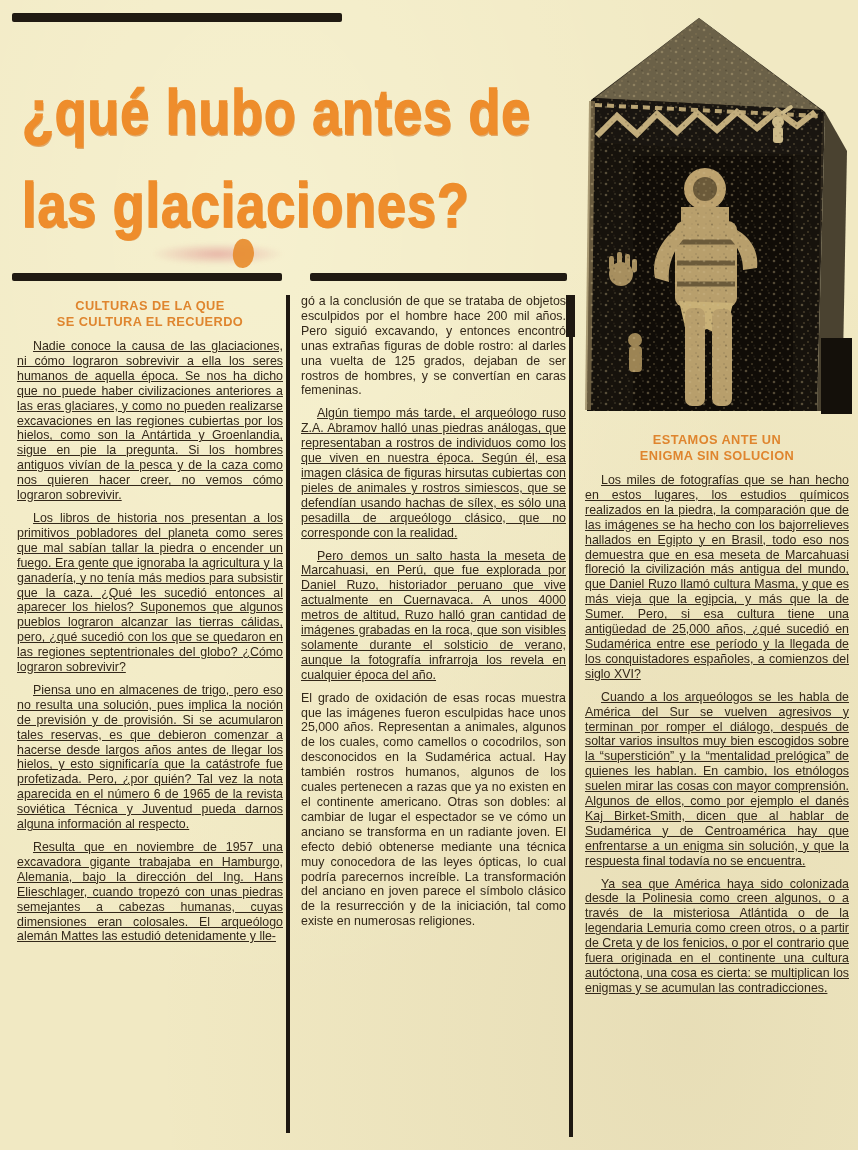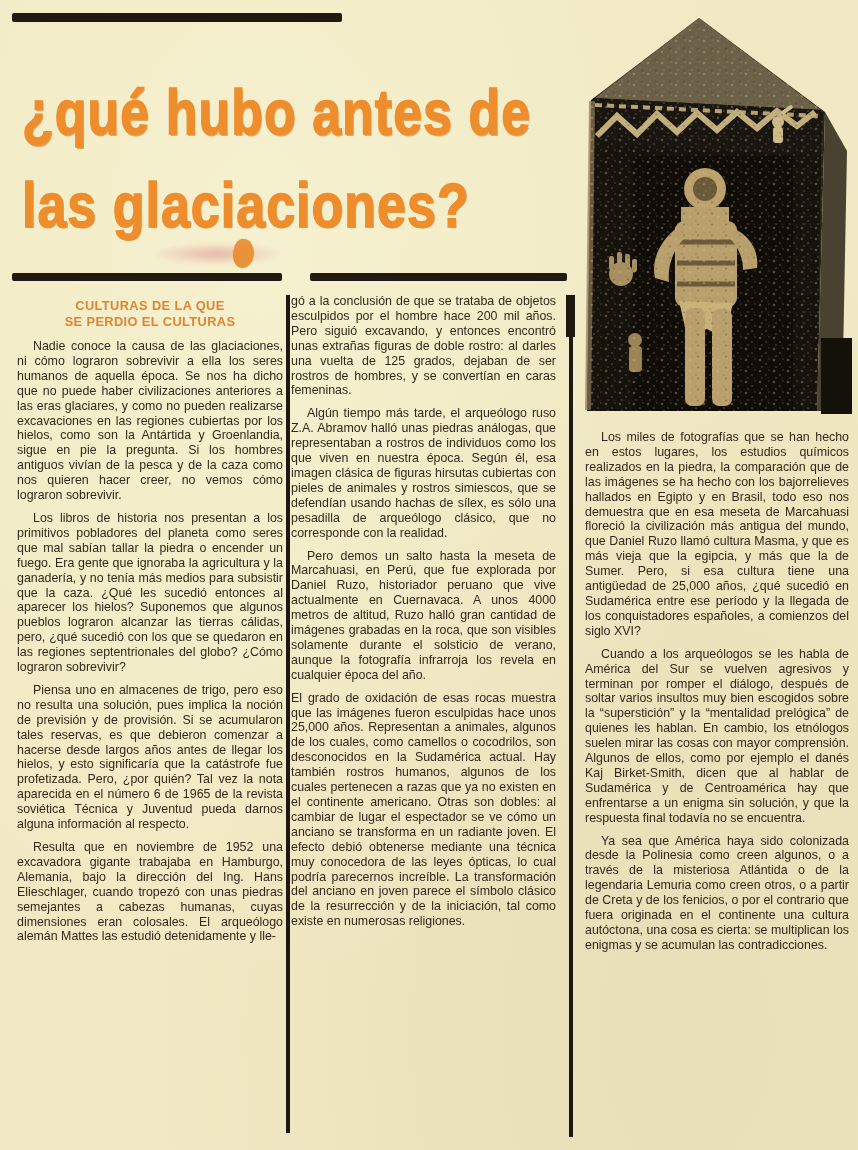--- a/index.html
+++ b/index.html
@@ -28,24 +28,24 @@
   .hrule{position:absolute;top:273px;height:8px;background:#201a12;border-radius:2px;}
   .hrule.left{left:12px;width:270px;}
   .hrule.right{left:310px;width:257px;}
   .vrule{position:absolute;width:4px;background:#1e1811;}
   .vrule.one{left:286px;top:295px;height:838px;}
   .vrule.two{left:569px;top:295px;height:842px;}
   .vrule-blob{position:absolute;left:566px;top:295px;width:9px;height:42px;background:#1e1811;}
   .photo{position:absolute;left:575px;top:6px;width:277px;height:408px;}
   .col{position:absolute;color:#33281a;text-align:justify;font-size:12.4px;line-height:14.9px;}
   .col.c1{left:17px;top:296px;width:266px;}
-  .col.c2{left:291px;top:294px;width:265px;}
+  .col.c2{left:301px;top:294px;width:265px;}
   .col.c3{left:585px;top:430px;width:264px;}
   .col p{margin:0 0 8px 0;}
-  .col p.ind{text-indent:16px;}
+  .col p.ind{text-indent:16px;text-decoration:underline;}
   .head{
     color:#df852e;font-weight:bold;font-size:12.8px;line-height:15.5px;
     text-align:center;white-space:pre-line;letter-spacing:.4px;
     margin:14px 0 10px 0;
   }
   .head.first{margin-top:2px;}
 </style>
 </head>
 <body>
 
@@ -130,33 +130,35 @@
       <path d="M250,106 L272,145 L267,405 L242,405 Z" fill="#4a4230"></path>
 
       <rect x="246" y="332" width="31" height="76" fill="#14100a"></rect>
 
       <rect x="0" y="0" width="277" height="408" fill="url(#speck)" opacity="0.45" clip-path="url(#steleClip)"></rect>
     </svg>
   </div>
 
   <div class="col c1">
     <div class="head first">CULTURAS DE LA QUE
-SE PERDIO EL CULTURAS</div>
+SE CULTURA EL RECUERDO</div>
     <p class="ind">Nadie conoce la causa de las glaciaciones, ni cómo lograron sobrevivir a ella los seres humanos de aquella época. Se nos ha dicho que no puede haber civilizaciones anteriores a las eras glaciares, y como no pueden realizarse excavaciones en las regiones cubiertas por los hielos, como son la Antártida y Groenlandia, sigue en pie la pregunta. Si los hombres antiguos vivían de la pesca y de la caza como nos quieren hacer creer, no vemos cómo lograron sobrevivir.</p>
     <p class="ind">Los libros de historia nos presentan a los primitivos pobladores del planeta como seres que mal sabían tallar la piedra o encender un fuego. Era gente que ignoraba la agricultura y la ganadería, y no tenía más medios para subsistir que la caza. ¿Qué les sucedió entonces al aparecer los hielos? Suponemos que algunos pueblos lograron alcanzar las tierras cálidas, pero, ¿qué sucedió con los que se quedaron en las regiones septentrionales del globo? ¿Cómo lograron sobrevivir?</p>
     <p class="ind">Piensa uno en almacenes de trigo, pero eso no resulta una solución, pues implica la noción de previsión y de provisión. Si se acumularon tales reservas, es que debieron comenzar a hacerse desde largos años antes de llegar los hielos, y esto significaría que la catástrofe fue profetizada. Pero, ¿por quién? Tal vez la nota aparecida en el número 6 de 1965 de la revista soviética Técnica y Juventud pueda darnos alguna información al respecto.</p>
-    <p class="ind">Resulta que en noviembre de 1952 una excavadora gigante trabajaba en Hamburgo, Alemania, bajo la dirección del Ing. Hans Elieschlager, cuando tropezó con unas piedras semejantes a cabezas humanas, cuyas dimensiones eran colosales. El arqueólogo alemán Mattes las estudió detenidamente y lle-</p>
+    <p class="ind">Resulta que en noviembre de 1957 una excavadora gigante trabajaba en Hamburgo, Alemania, bajo la dirección del Ing. Hans Elieschlager, cuando tropezó con unas piedras semejantes a cabezas humanas, cuyas dimensiones eran colosales. El arqueólogo alemán Mattes las estudió detenidamente y lle-</p>
   </div>
 
   <div class="col c2">
     <p>gó a la conclusión de que se trataba de objetos esculpidos por el hombre hace 200 mil años. Pero siguió excavando, y entonces encontró unas extrañas figuras de doble rostro: al darles una vuelta de 125 grados, dejaban de ser rostros de hombres, y se convertían en caras femeninas.</p>
     <p class="ind">Algún tiempo más tarde, el arqueólogo ruso Z.A. Abramov halló unas piedras análogas, que representaban a rostros de individuos como los que viven en nuestra época. Según él, esa imagen clásica de figuras hirsutas cubiertas con pieles de animales y rostros simiescos, que se defendían usando hachas de sílex, es sólo una pesadilla de arqueólogo clásico, que no corresponde con la realidad.</p>
     <p class="ind">Pero demos un salto hasta la meseta de Marcahuasi, en Perú, que fue explorada por Daniel Ruzo, historiador peruano que vive actualmente en Cuernavaca. A unos 4000 metros de altitud, Ruzo halló gran cantidad de imágenes grabadas en la roca, que son visibles solamente durante el solsticio de verano, aunque la fotografía infrarroja los revela en cualquier época del año.</p>
     <p>El grado de oxidación de esas rocas muestra que las imágenes fueron esculpidas hace unos 25,000 años. Representan a animales, algunos de los cuales, como camellos o cocodrilos, son desconocidos en la Sudamérica actual. Hay también rostros humanos, algunos de los cuales pertenecen a razas que ya no existen en el continente americano. Otras son dobles: al cambiar de lugar el espectador se ve cómo un anciano se transforma en un radiante joven. El efecto debió obtenerse mediante una técnica muy conocedora de las leyes ópticas, lo cual podría parecernos increíble. La transformación del anciano en joven parece el símbolo clásico de la resurrección y de la iniciación, tal como existe en numerosas religiones.</p>
   </div>
 
   <div class="col c3">
+    <div class="head first">ESTAMOS ANTE UN
+ENIGMA SIN SOLUCION</div>
     <p class="ind">Los miles de fotografías que se han hecho en estos lugares, los estudios químicos realizados en la piedra, la comparación que de las imágenes se ha hecho con los bajorrelieves hallados en Egipto y en Brasil, todo eso nos demuestra que en esa meseta de Marcahuasi floreció la civilización más antigua del mundo, que Daniel Ruzo llamó cultura Masma, y que es más vieja que la egipcia, y más que la de Sumer. Pero, si esa cultura tiene una antigüedad de 25,000 años, ¿qué sucedió en Sudamérica entre ese período y la llegada de los conquistadores españoles, a comienzos del siglo XVI?</p>
     <p class="ind">Cuando a los arqueólogos se les habla de América del Sur se vuelven agresivos y terminan por romper el diálogo, después de soltar varios insultos muy bien escogidos sobre la “superstición” y la “mentalidad prelógica” de quienes les hablan. En cambio, los etnólogos suelen mirar las cosas con mayor comprensión. Algunos de ellos, como por ejemplo el danés Kaj Birket-Smith, dicen que al hablar de Sudamérica y de Centroamérica hay que enfrentarse a un enigma sin solución, y que la respuesta final todavía no se encuentra.</p>
     <p class="ind">Ya sea que América haya sido colonizada desde la Polinesia como creen algunos, o a través de la misteriosa Atlántida o de la legendaria Lemuria como creen otros, o a partir de Creta y de los fenicios, o por el contrario que fuera originada en el continente una cultura autóctona, una cosa es cierta: se multiplican los enigmas y se acumulan las contradicciones.</p>
   </div>
 
 </div>
 
 </body></html>

